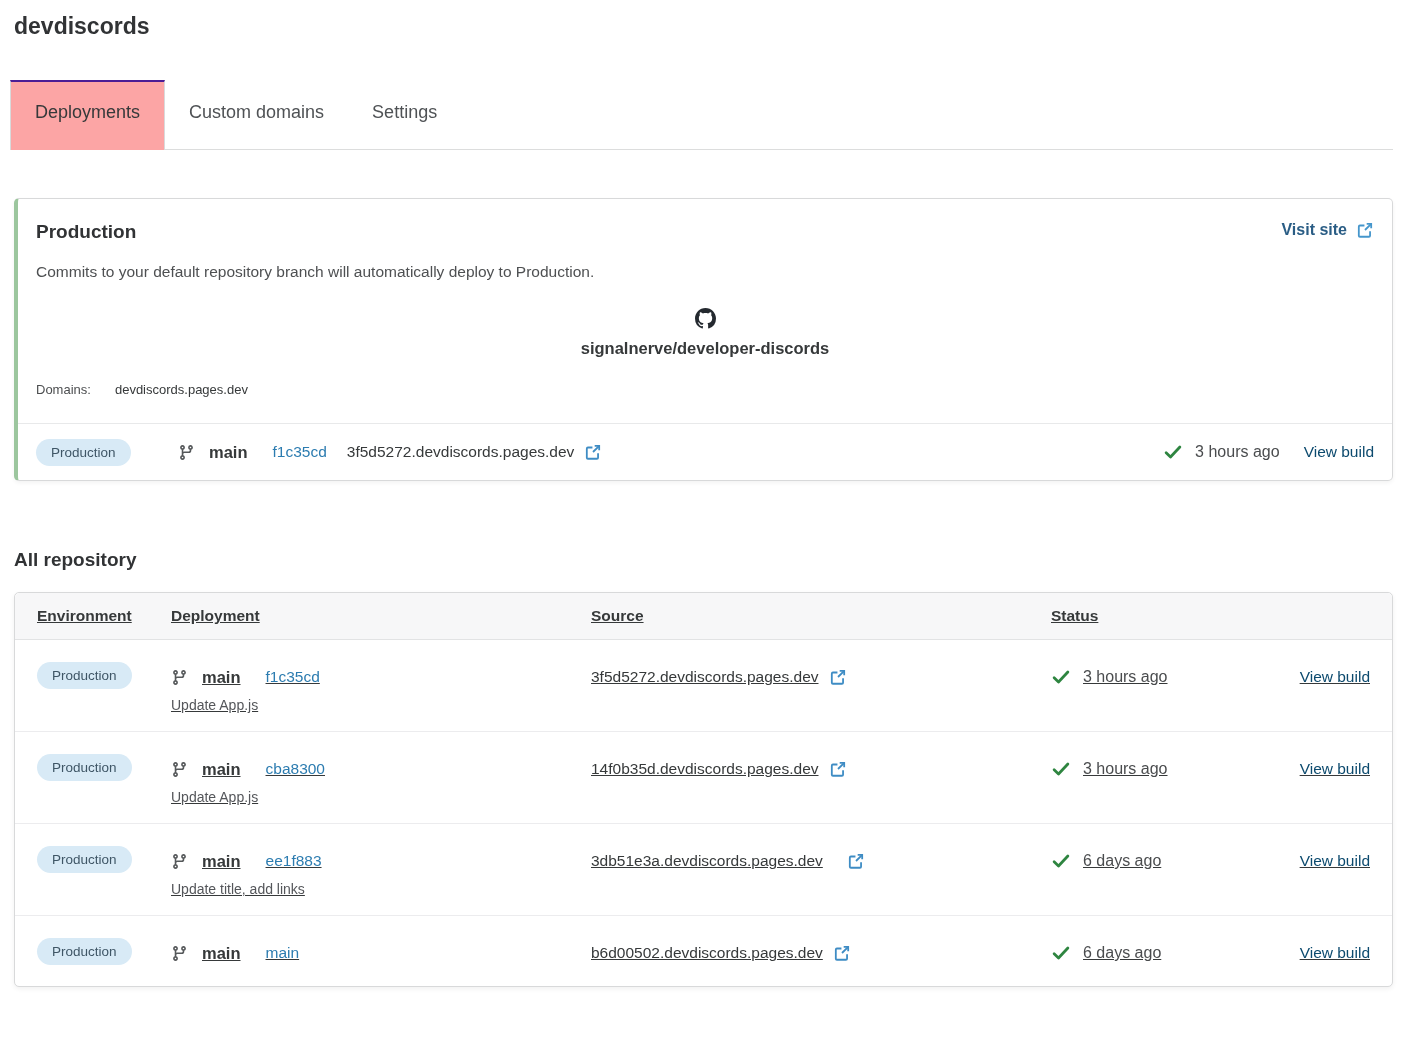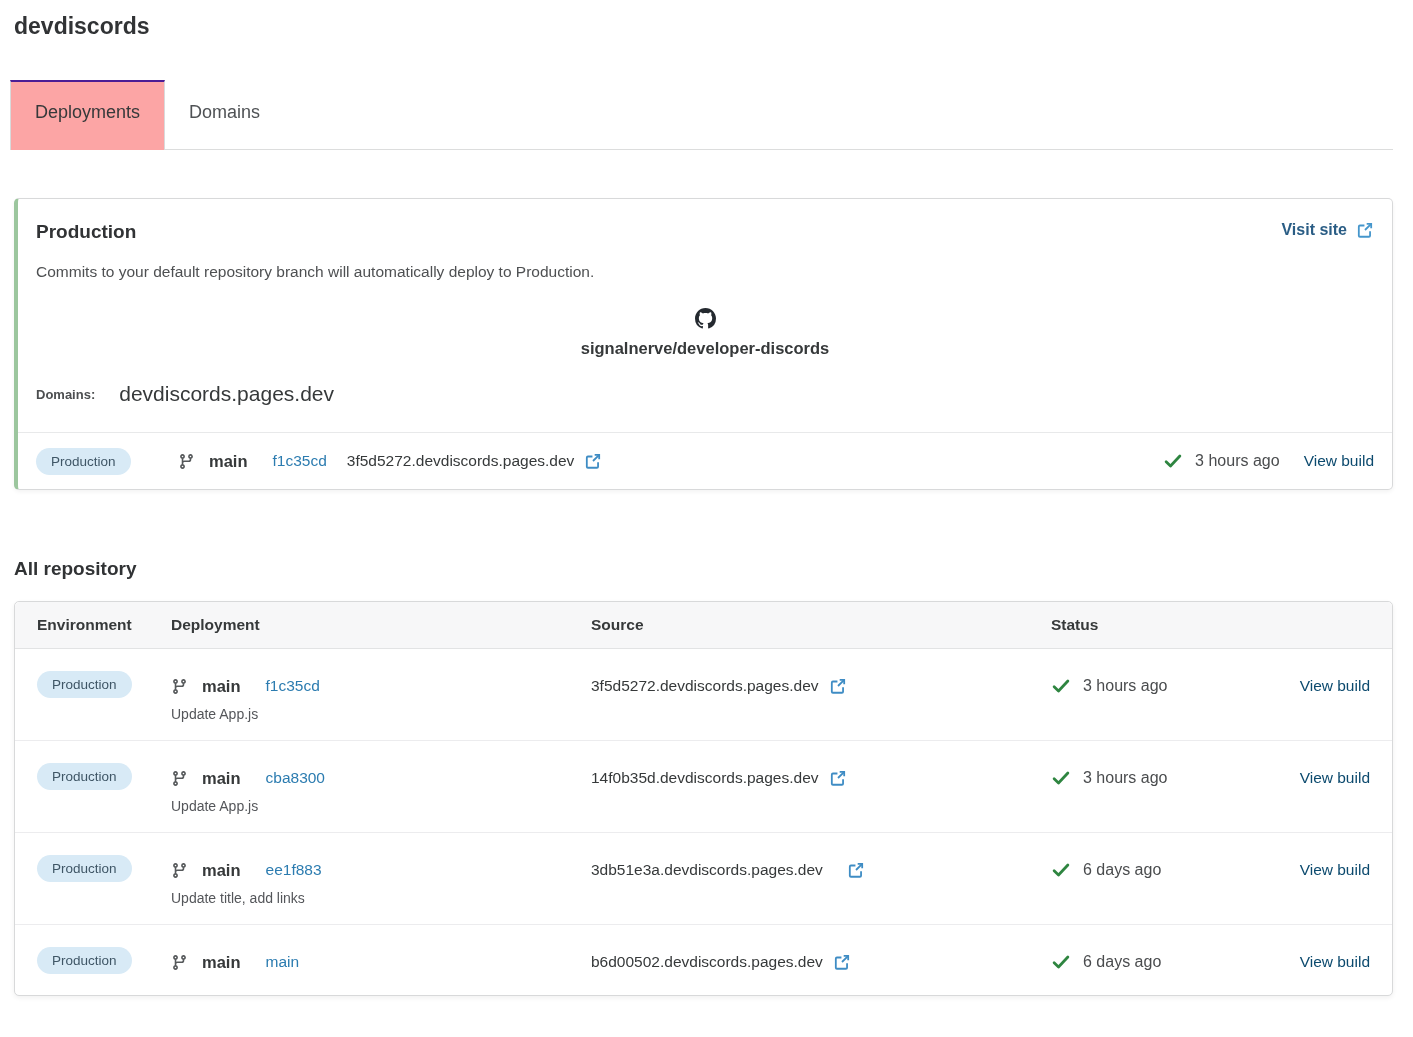--- a/index.html
+++ b/index.html
@@ -45,22 +45,22 @@
   .card-head { display: flex; justify-content: space-between; align-items: flex-start; }
   .card-head h2 { margin: 0; font-size: 19px; font-weight: 700; color: #313335; }
   .visit-site {
     display: inline-flex; align-items: center; gap: 9px;
     font-size: 16px; font-weight: 700; color: #2a5d85; text-decoration: none; cursor: pointer;
   }
   .desc { margin: 20px 0 0 0; font-size: 15.5px; color: #4e5052; }
   .repo { margin-top: 27px; display: flex; align-items: center; gap: 10px; flex-direction: column; }
   .repo-name { font-size: 16.5px; font-weight: 700; color: #36393a; }
   .domains { margin-top: 24px; display: flex; align-items: center; }
-  .domains-label { font-size: 13px; font-weight: 700; color: #4c4e50; }
-  .domains-value { margin-left: 24px; font-size: 21px; color: #36393a; }
+  .domains-label { font-size: 13px; font-weight: 400; color: #4c4e50; }
+  .domains-value { margin-left: 24px; font-size: 13px; color: #36393a; }
 
   .prod-row {
     border-top: 1px solid #e8e9ea;
     padding: 13px 18px;
     display: flex; align-items: center;
   }
   .badge {
     display: inline-block;
     background: #d8eaf6; color: #3f5666;
     border-radius: 16px; padding: 6px 15px;
@@ -76,20 +76,21 @@
   .status-group { margin-left: auto; display: flex; align-items: center; }
   .status-time { margin-left: 12px; font-size: 16px; color: #4a4c4e; }
   .view-build { margin-left: 24px; font-size: 15.5px; color: #0c4a6e; text-decoration: none; cursor: pointer; }
 
   
   .all-title { margin: 68px 0 21px 0; font-size: 19px; font-weight: 700; color: #313335; }
   .table {
     border: 1px solid #d8d9da; border-radius: 5px;
     box-shadow: 0 2px 5px rgba(0,0,0,.06);
     background: #fff;
+    text-decoration: underline;
   }
   .thead, .trow {
     display: grid;
     grid-template-columns: 134px 420px 460px 210px 1fr;
     padding: 0 22px;
   }
   .thead {
     background: #f7f7f8;
     border-bottom: 1px solid #e2e3e4;
     border-radius: 5px 5px 0 0;
@@ -105,21 +106,22 @@
 </style>
 </head>
 <body>
 
 <div class="page">
 
   <h1 class="page-title">devdiscords</h1>
 
   <div class="tabbar">
     <div class="tab active">Deployments</div>
-    <div class="tab">Domains</div>
+    <div class="tab">Custom domains</div>
+    <div class="tab">Settings</div>
   </div>
 
   <section class="card">
     <div class="card-body">
       <div class="card-head">
         <h2>Production</h2>
         <a class="visit-site">
           <span>Visit site</span>
           <span style="display:inline-flex;">
             <svg width="18" height="18" viewBox="0 0 16 16" fill="none" stroke="#4596cc" stroke-width="1.6">

